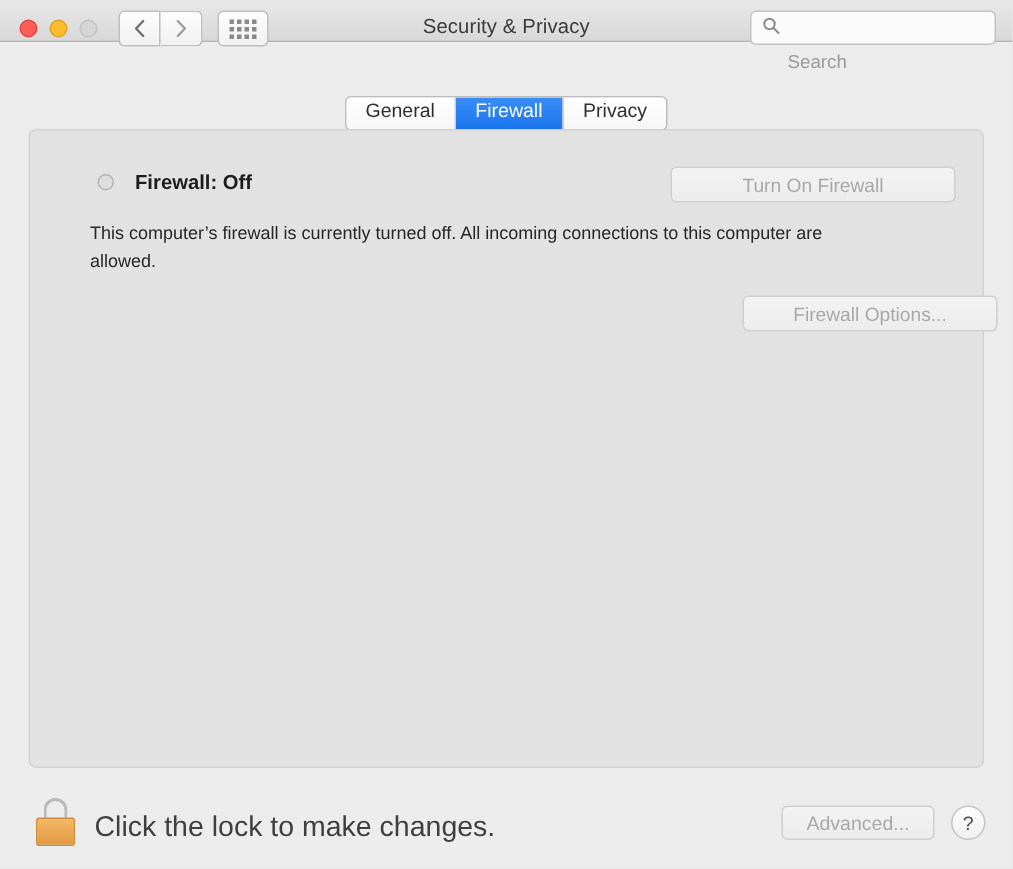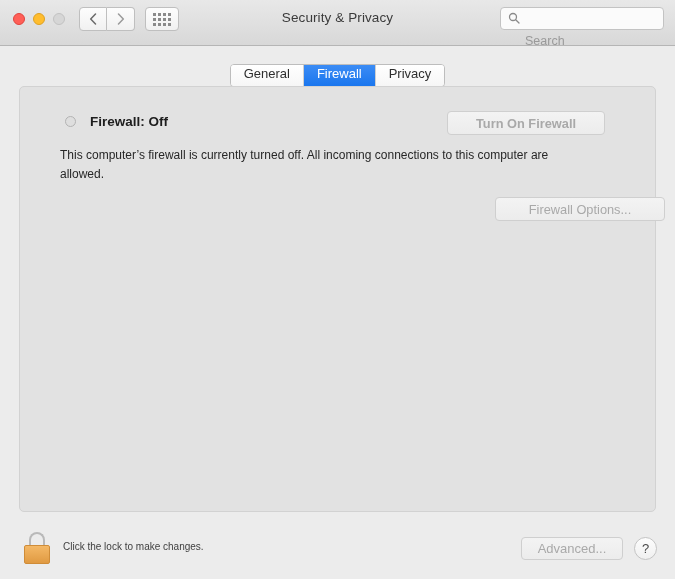--- a/index.html
+++ b/index.html
@@ -13,21 +13,21 @@
     font-family: "Liberation Sans", sans-serif;
     -webkit-font-smoothing: antialiased;
     overflow: hidden;
     position: relative;
   }
 
   
   .titlebar {
     position: absolute;
     left: 0; top: 0;
-    width: 675px; height: 46px;
+    width: 675px; height: 28px;
     background: linear-gradient(to bottom, #e8e8e8 0%, #d8d8d8 100%);
     border-bottom: 1px solid #b5b5b5;
     box-sizing: border-box;
   }
   .traffic {
     position: absolute;
     left: 13px; top: 13px;
     display: flex;
     gap: 8px;
   }
@@ -188,21 +188,21 @@
     background: linear-gradient(to bottom, #f3f3f3, #ececec);
     border: 1px solid #cfcfcf;
     border-radius: 4px;
     box-sizing: border-box;
     display: flex;
     align-items: center;
     justify-content: center;
     font-size: 12.8px;
     color: #a9a9a9;
   }
-  .btn-turnon  { left: 427px; top: 24px; width: 158px; font-weight: bold; }
+  .btn-turnon  { left: 427px; top: 24px; width: 190px; }
   .btn-options { left: 427px; top: 110px; width: 170px; margin-left: 48px; }
 
   
   .lock {
     position: absolute;
     left: 24px; top: 532px;
     width: 26px; height: 32px;
   }
   .lock .shackle {
     position: absolute;
@@ -218,21 +218,21 @@
     left: 0; top: 13px;
     width: 26px; height: 19px;
     background: linear-gradient(to bottom, #f4b866, #e09a42);
     border: 1px solid #cf8c38;
     border-radius: 2px;
     box-sizing: border-box;
   }
   .lock-text {
     position: absolute;
     left: 63px; top: 541px;
-    font-size: 10px;
+    font-size: 19px;
     color: #3f3f3f;
   }
 
   .btn-advanced {
     position: absolute;
     left: 521px; top: 537px;
     width: 102px; height: 23px;
     background: linear-gradient(to bottom, #f3f3f3, #ececec);
     border: 1px solid #cfcfcf;
     border-radius: 4px;

